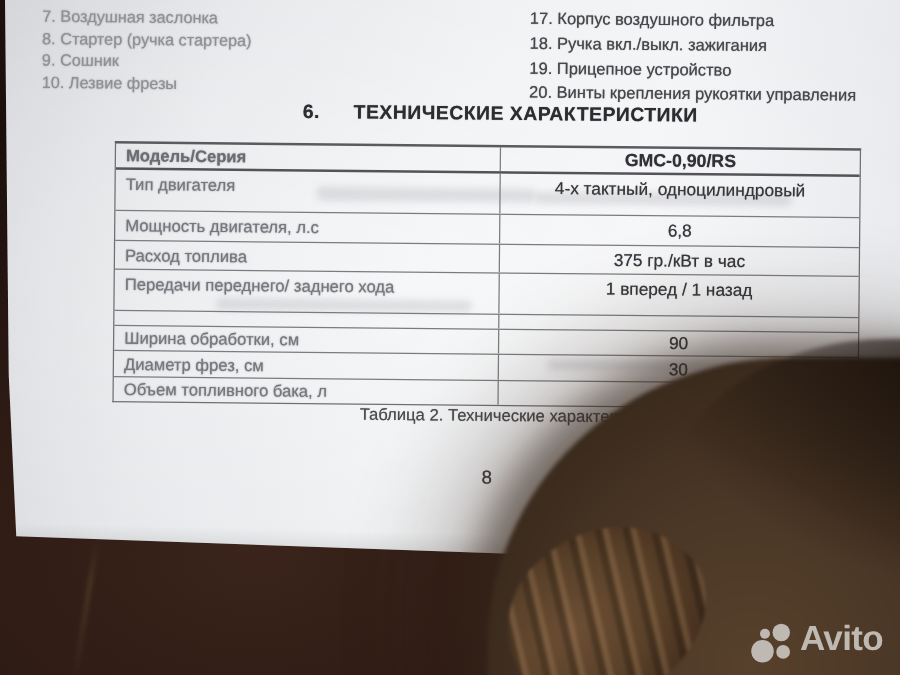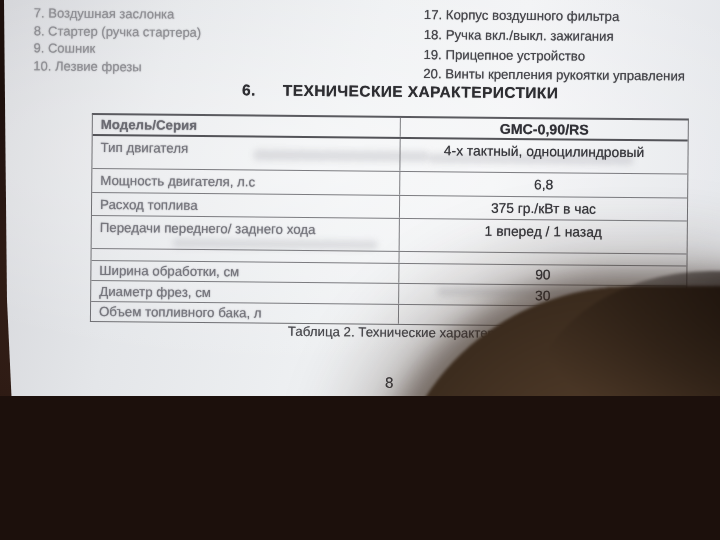--- a/index.html
+++ b/index.html
@@ -1,17 +1,17 @@
 <!DOCTYPE html>
 <html><head>
 <meta charset="utf-8">
 <style>
   html,body{margin:0;padding:0;background:#1c100c;}
   *{box-sizing:border-box;font-family:"Liberation Sans", sans-serif;}
-  .scene{position:relative;width:720px;height:396px;overflow:hidden;background:#7f1d1d;}
+  .scene{position:relative;width:720px;height:540px;overflow:hidden;background:#7f1d1d;}
 
   
   .couch{position:absolute;inset:0;
     background:
       radial-gradient(75% 65% at 28% 82%, #3a241b 0%, #2e1b14 45%, #221310 80%, #1d100c 100%);
   }
   .couch-seam{position:absolute;left:76px;top:432px;width:3px;height:118px;
     background:linear-gradient(to bottom, rgba(110,75,55,0) 0%, rgba(110,75,55,.55) 30%, rgba(90,60,45,.4) 70%, rgba(110,75,55,0) 100%);
     transform:rotate(9deg);transform-origin:top center;filter:blur(1.5px);}
 

